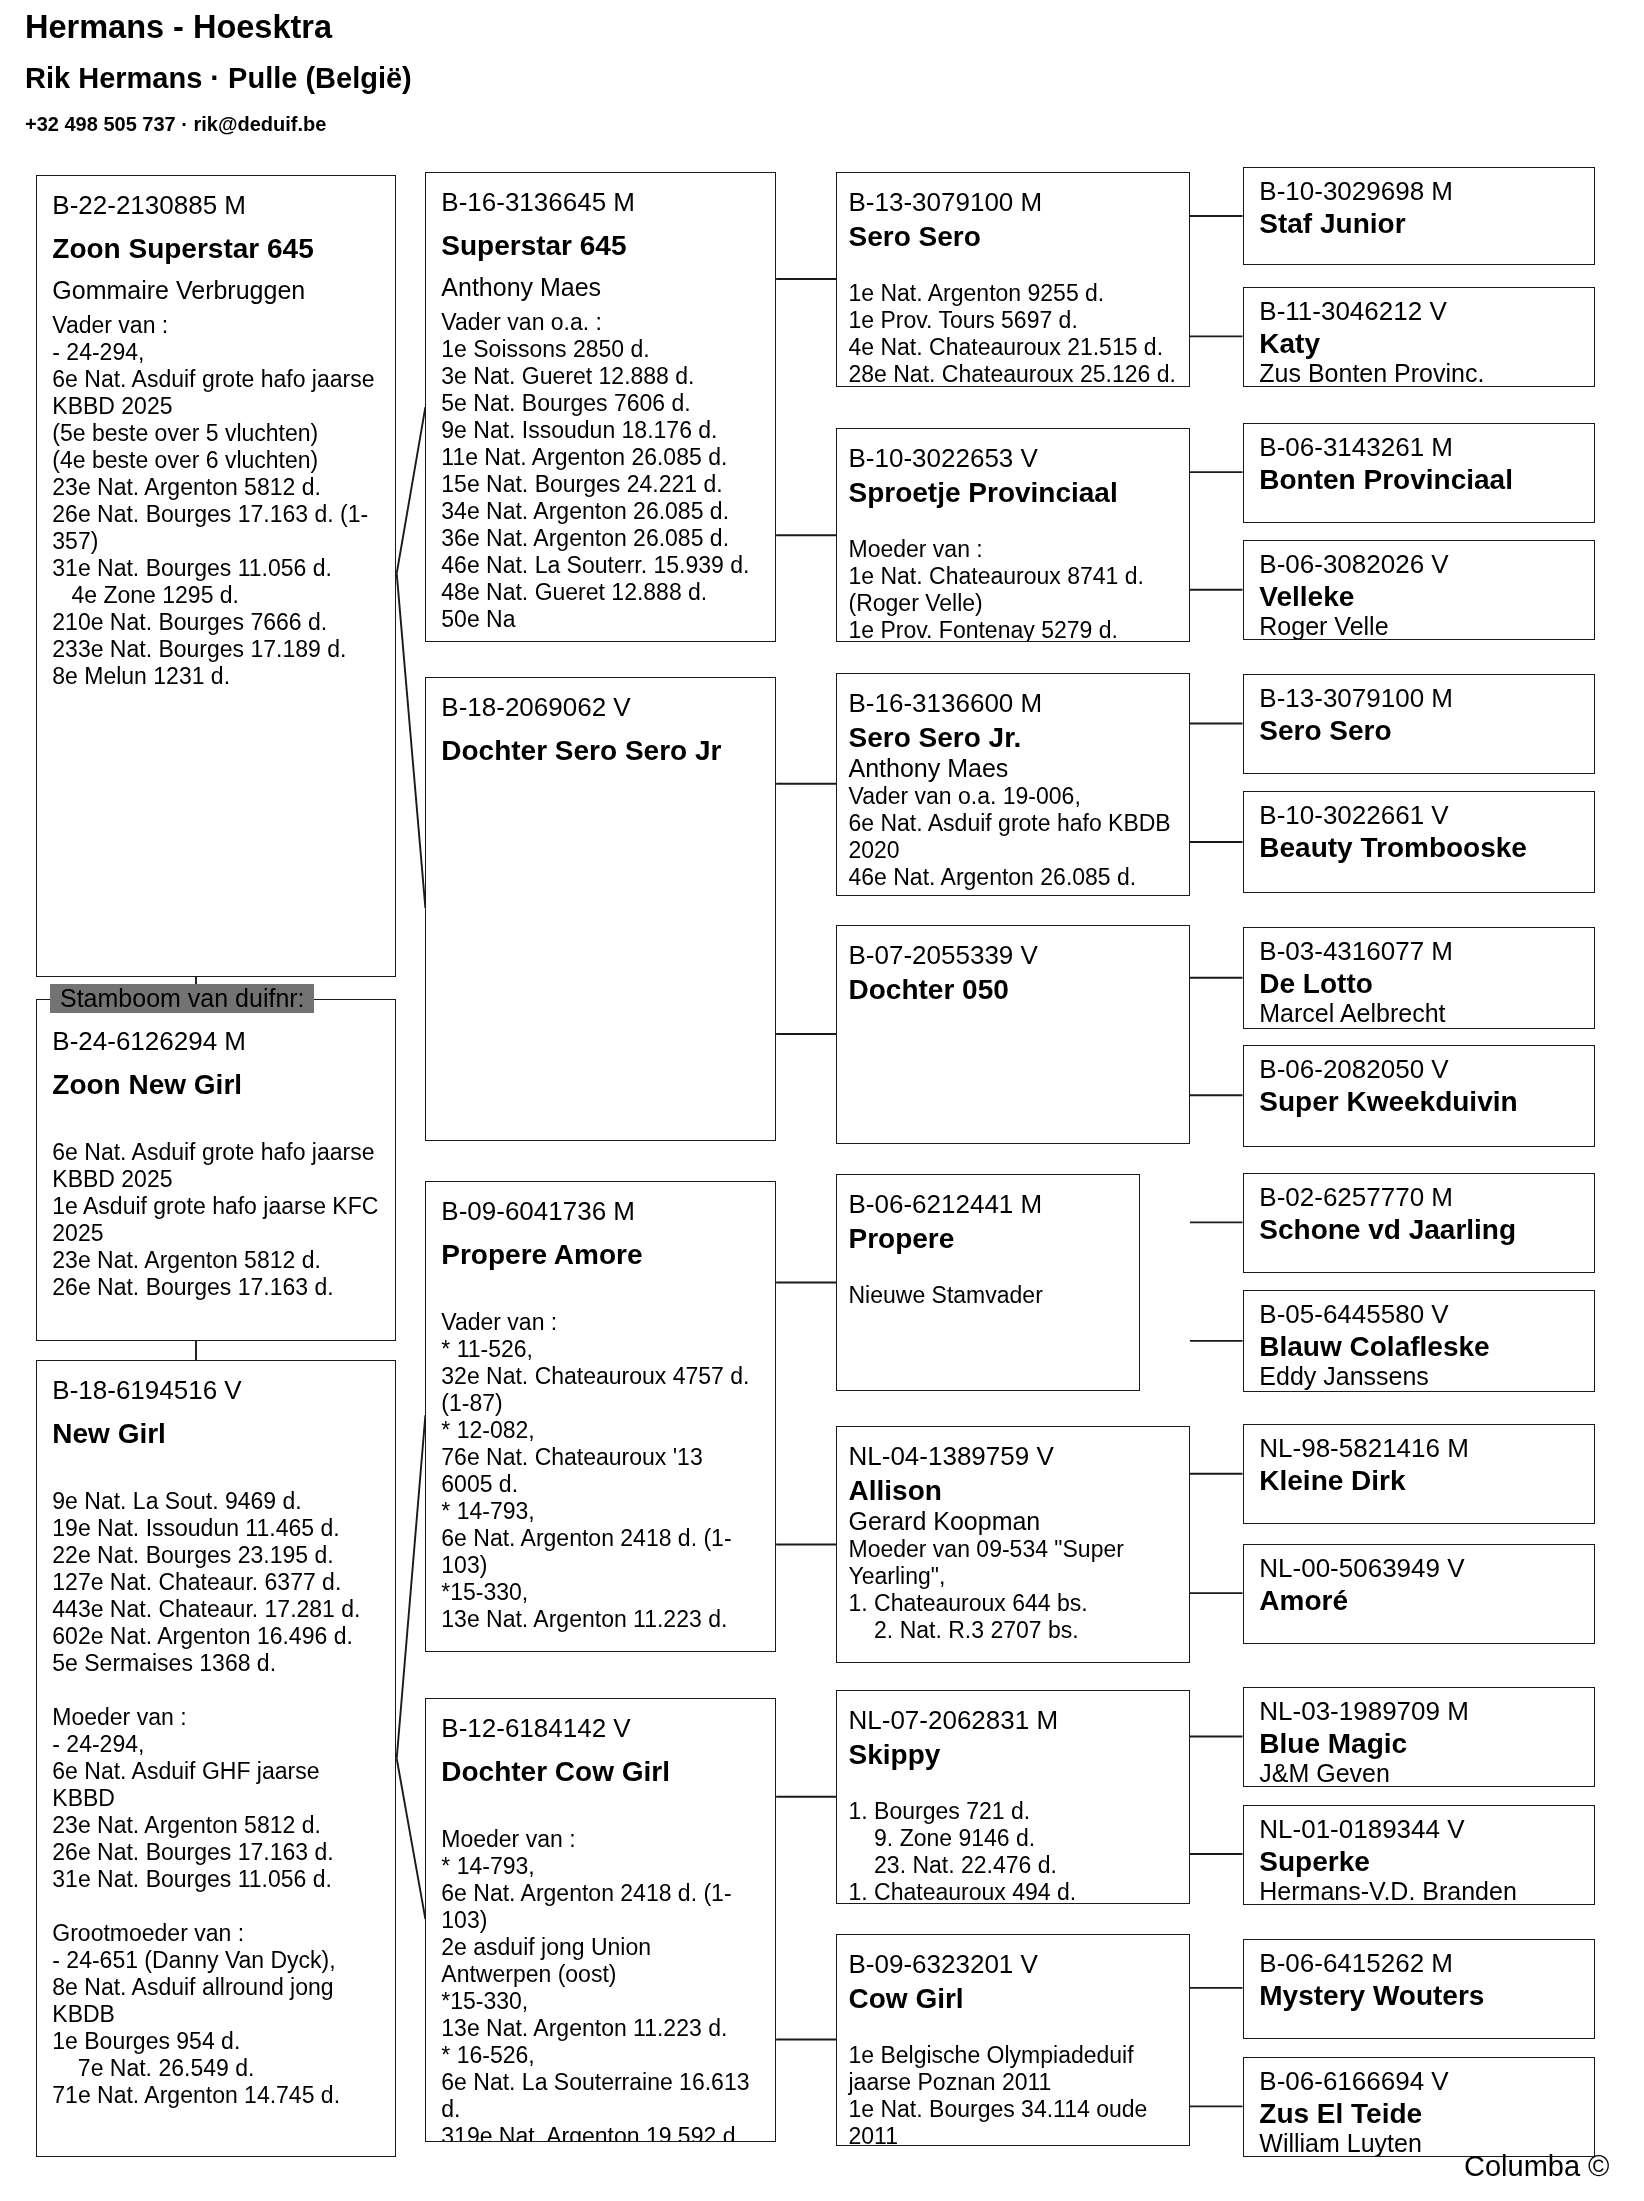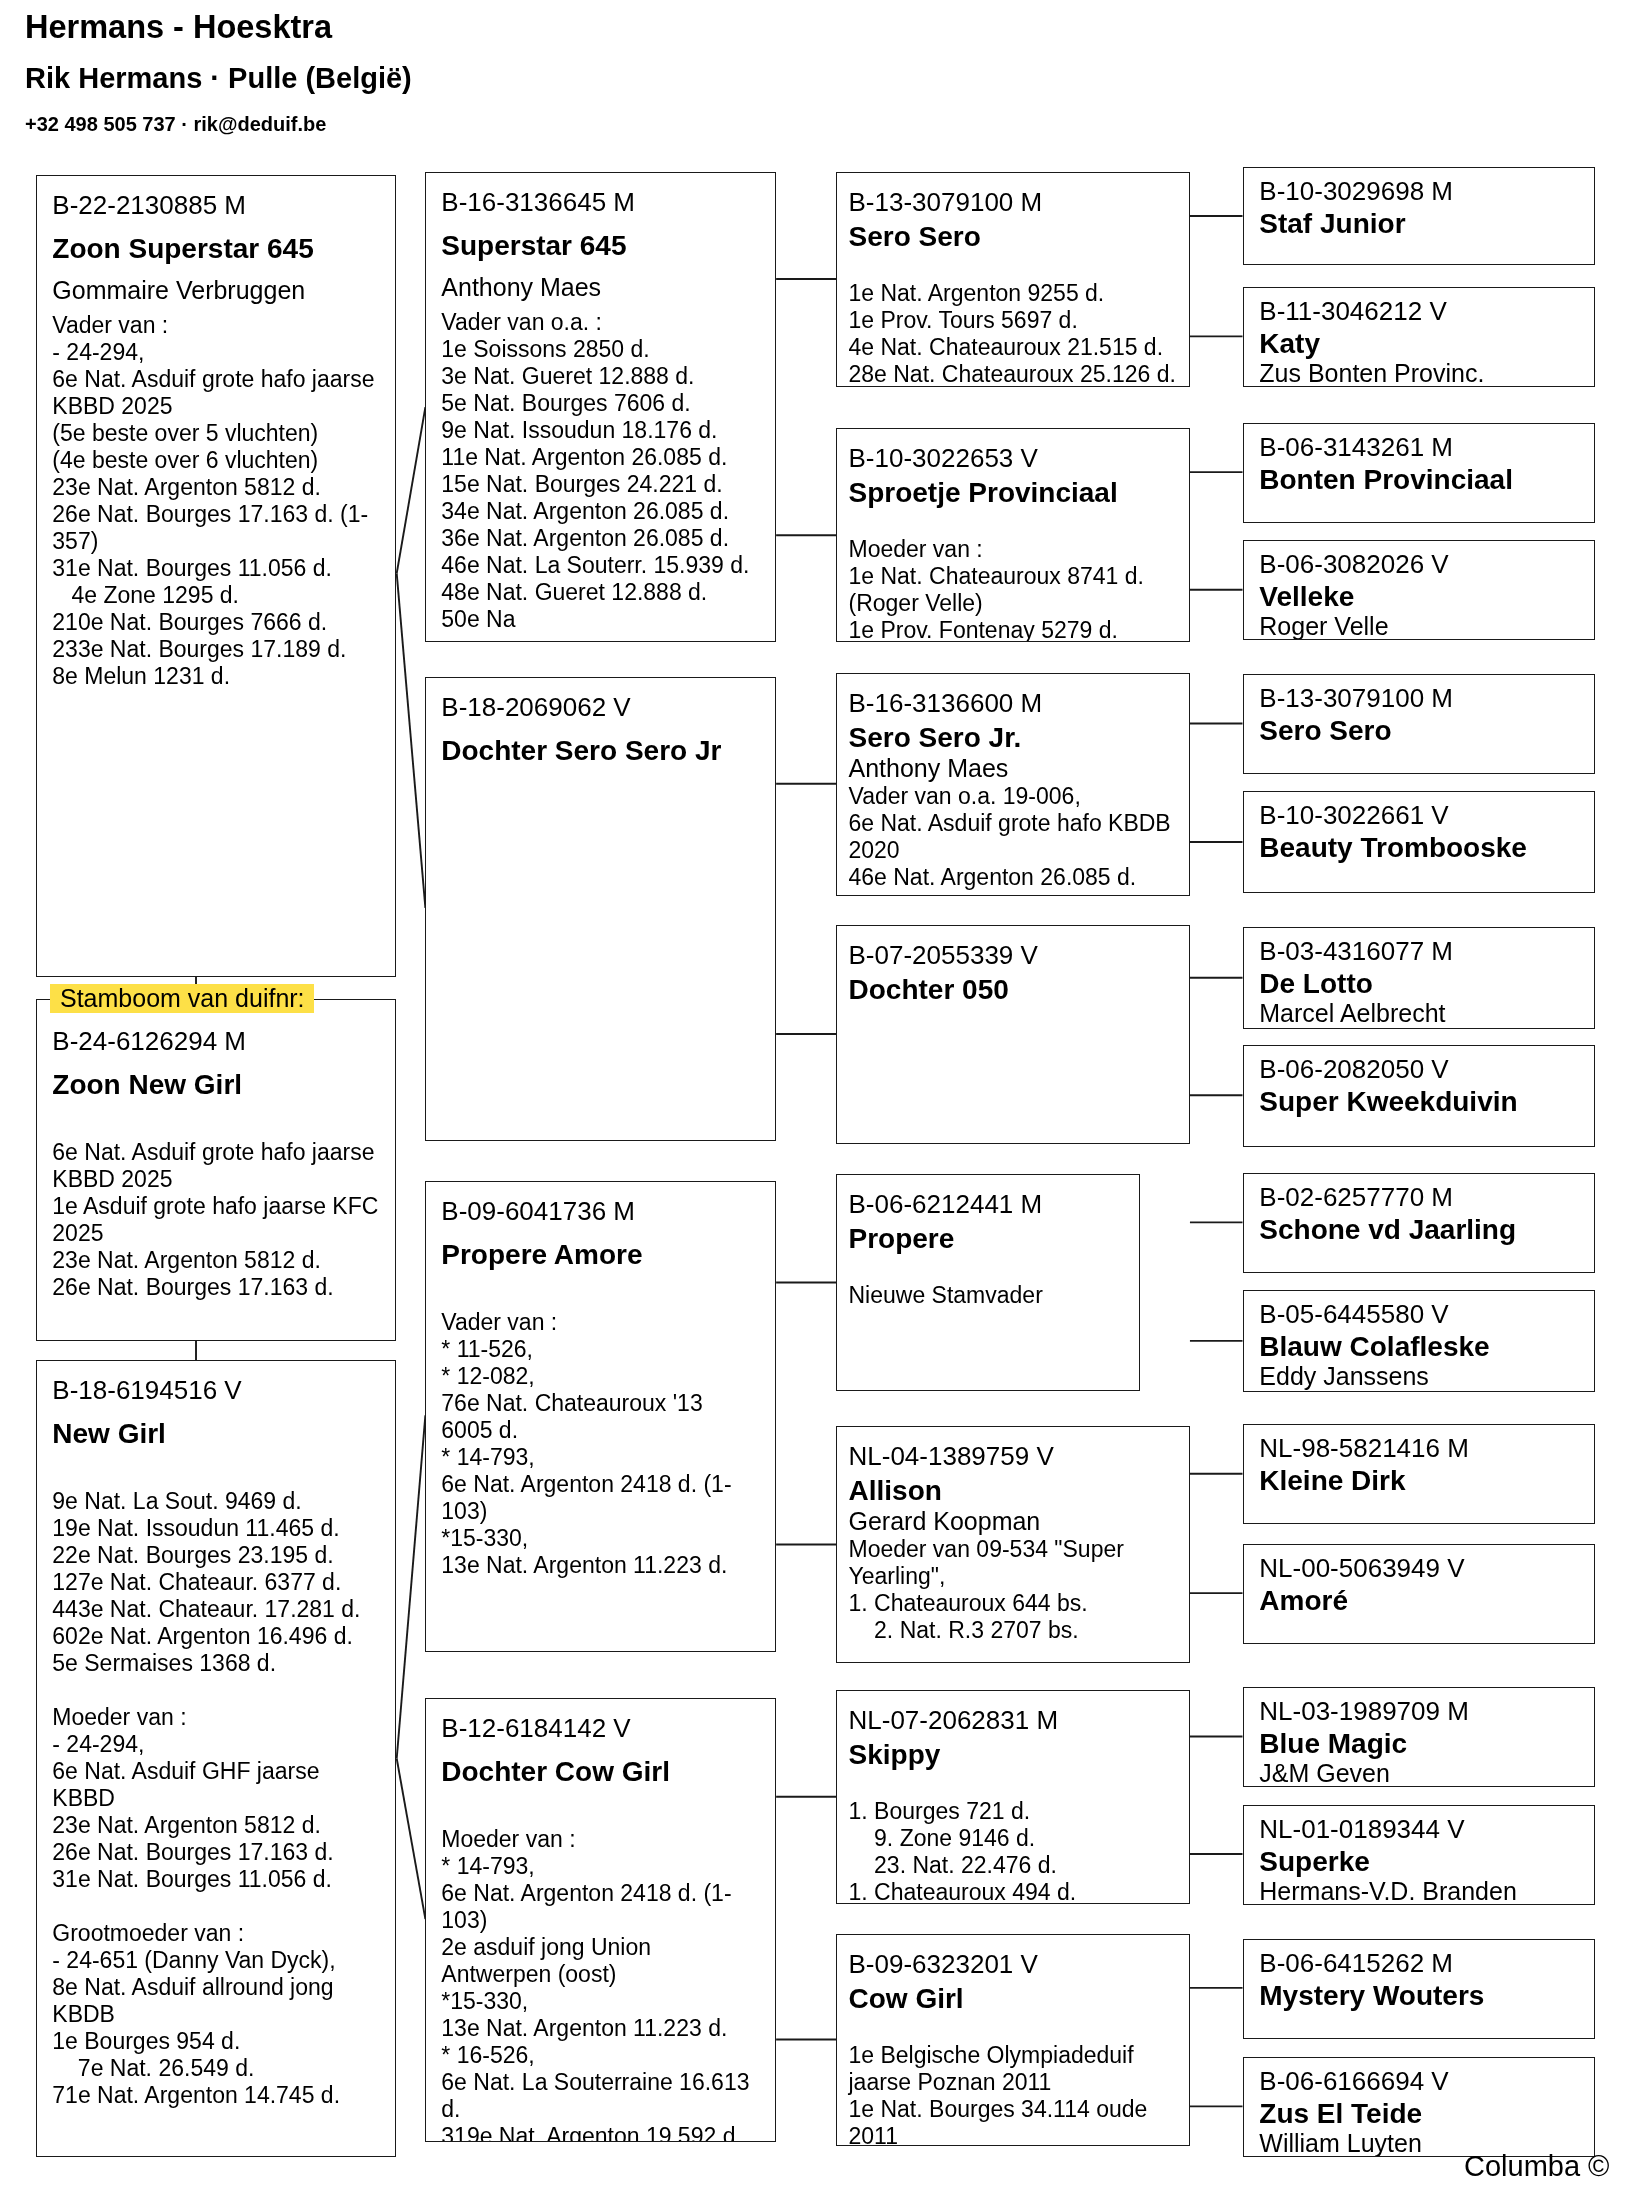--- a/index.html
+++ b/index.html
@@ -38,21 +38,21 @@
   .md .breeder { margin-bottom:0; }
   .sm .ring { line-height:31px; margin-bottom:1.9px; }
   .sm .name { line-height:31px; }
   .sm .breeder { line-height:29px; }
 
   .bd { font-size:23px; line-height:27px; }
   .bl { min-height:27px; white-space:pre-wrap; }
 
   .legend {
     position:absolute; top:-16.3px; left:13.4px;
-    background:#fde047; padding:0 9.6px;
+    background:#737373; padding:0 9.6px;
     font-size:25px; line-height:29px; white-space:nowrap;
   }
   #credit {
     position:absolute; left:1464px; top:2149px;
     font-size:29px; line-height:34px;
   }
 </style>
 </head>
 <body>
 
@@ -179,20 +179,21 @@
         <div class="ring">B-18-2069062 V</div>
         <div class="name">Dochter Sero Sero Jr</div>
       </div>
       <div class="box lg" style="left: 425px; top: 1181px; width: 351px; height: 471px;">
         <div class="ring">B-09-6041736 M</div>
         <div class="name">Propere Amore</div>
         <div class="bd">
           <div class="bl"></div>
           <div class="bl">Vader van :</div>
           <div class="bl">* 11-526,</div>
+          <div class="bl">32e Nat. Chateauroux 4757 d. (1-87)</div>
           <div class="bl">* 12-082,</div>
           <div class="bl">76e Nat. Chateauroux '13 6005 d.</div>
           <div class="bl">* 14-793,</div>
           <div class="bl">6e Nat. Argenton 2418 d. (1-103)</div>
           <div class="bl">*15-330,</div>
           <div class="bl">13e Nat. Argenton 11.223 d.</div>
         </div>
       </div>
       <div class="box lg" style="left: 425px; top: 1698px; width: 351px; height: 444px;">
         <div class="ring">B-12-6184142 V</div>

